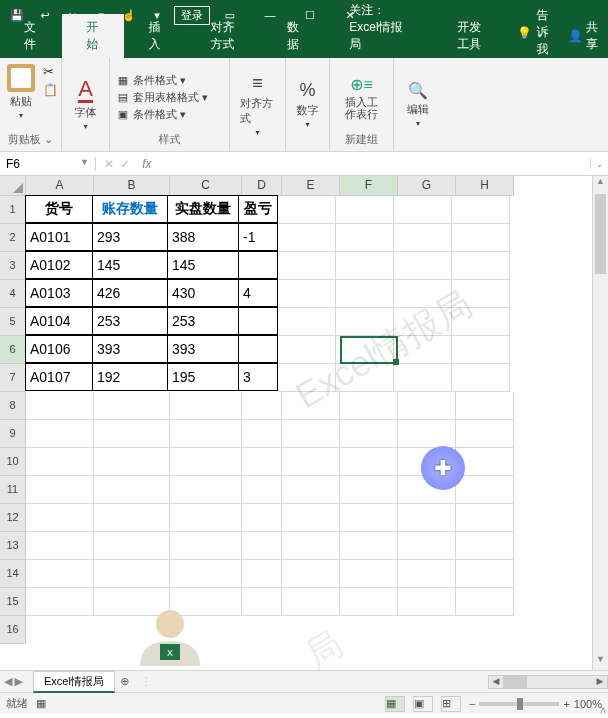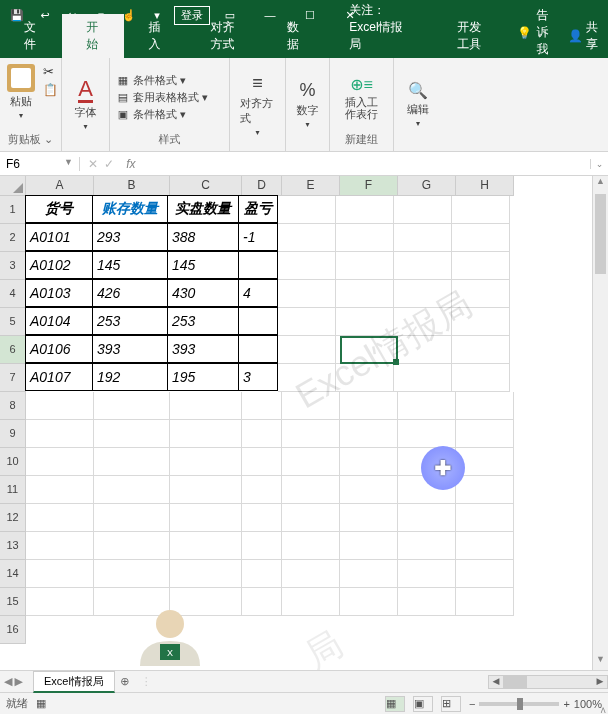--- a/index.html
+++ b/index.html
@@ -22,21 +22,21 @@
 .ribbon { height: 94px; background: #f3f3f3; border-bottom: 1px solid #d4d4d4; display: flex; font-size: 11px; color: #444; }
 .rgroup { border-right: 1px solid #d4d4d4; padding: 4px 6px; display: flex; flex-direction: column; justify-content: space-between; align-items: center; }
 .rgroup-label { font-size: 11px; color: #666; text-align: center; }
 .rgroup-body { flex: 1; display: flex; align-items: center; justify-content: center; }
 .paste-ico { width: 28px; height: 28px; background: linear-gradient(#d4a85e, #d4a85e); border-radius: 3px; position: relative; }
 .paste-ico::after { content: ''; position: absolute; inset: 4px; background: #fff; border-radius: 2px; }
 .scissors { color: #333; font-size: 13px; }
 .dropdown-arrow { font-size: 8px; }
 
 .namebox-row { height: 24px; border-bottom: 1px solid #d4d4d4; display: flex; align-items: center; font-size: 12px; background: #fff; }
-.namebox { width: 80px; border-right: 1px solid #d4d4d4; padding: 0 6px; display: flex; align-items: flex-start; gap: 4px; }
+.namebox { width: 96px; border-right: 1px solid #d4d4d4; padding: 0 6px; display: flex; align-items: flex-start; gap: 4px; }
 .fx-btns { display: flex; gap: 6px; padding: 0 8px; color: #bbb; }
 .fx-lbl { font-style: italic; color: #888; padding: 0 4px; }
 .formula { flex: 1; padding: 0 6px; }
 .fbar-toggle { width: 18px; text-align: center; border-left: 1px solid #d4d4d4; color: #888; font-size: 9px; }
 
 .sheet-area { position: relative; background: #fff; height: 494px; overflow: hidden; }
 .colhdrs { display: flex; height: 20px; position: sticky; top: 0; }
 .corner { width: 26px; background: #e6e6e6; border: 1px solid #ccc; border-top: none; border-left: none; position: relative; }
 .corner::after { content: ''; position: absolute; right: 2px; bottom: 2px; border: 5px solid transparent; border-bottom-color: #999; border-right-color: #999; }
 .colhdr { background: #e6e6e6; border-right: 1px solid #ccc; border-bottom: 1px solid #ccc; text-align: center; font-size: 12px; color: #444; line-height: 19px; }
@@ -49,21 +49,21 @@
 .rowhdr { background: #e6e6e6; border-right: 1px solid #ccc; border-bottom: 1px solid #ccc; text-align: center; font-size: 11px; color: #444; }
 .rowhdr.sel { background: #d3e5d3; }
 .rh1 { height: 28px; line-height: 27px; }
 .rhN { height: 28px; line-height: 27px; }
 .rhS { height: 28px; line-height: 27px; }
 
 .cells { position: relative; }
 .gridrow { display: flex; }
 .cell { border-right: 1px solid #d9d9d9; border-bottom: 1px solid #d9d9d9; font-size: 14px; padding: 0 4px; display: flex; align-items: center; }
 .cell.hdr { font-weight: bold; justify-content: center; background: #fff; }
-.cell.bordered { border: 1px solid #000; margin: -1px 0 0 -1px; font-style: italic; }
+.cell.bordered { border: 1px solid #000; margin: -1px 0 0 -1px; }
 .cell.blue { color: #0070c0; font-weight: bold; }
 .h1 { height: 28px; } .hN { height: 28px; } .hS { height: 28px; }
 
 .selbox { position: absolute; border: 2px solid #217346; pointer-events: none; }
 .selbox .handle { position: absolute; right: -3px; bottom: -3px; width: 6px; height: 6px; background: #217346; }
 
 .watermark { position: absolute; left: 260px; top: 130px; font-size: 36px; color: rgba(0,0,0,0.1); transform: rotate(-30deg); pointer-events: none; }
 .watermark2 { position: absolute; left: 280px; top: 430px; font-size: 36px; color: rgba(0,0,0,0.07); transform: rotate(-30deg); pointer-events: none; }
 
 .cursor-anim { position: absolute; width: 44px; height: 44px; border-radius: 50%; background: radial-gradient(#a8b3ff, #7b88ff); left: 395px; top: 250px; display: flex; align-items: center; justify-content: center; }

